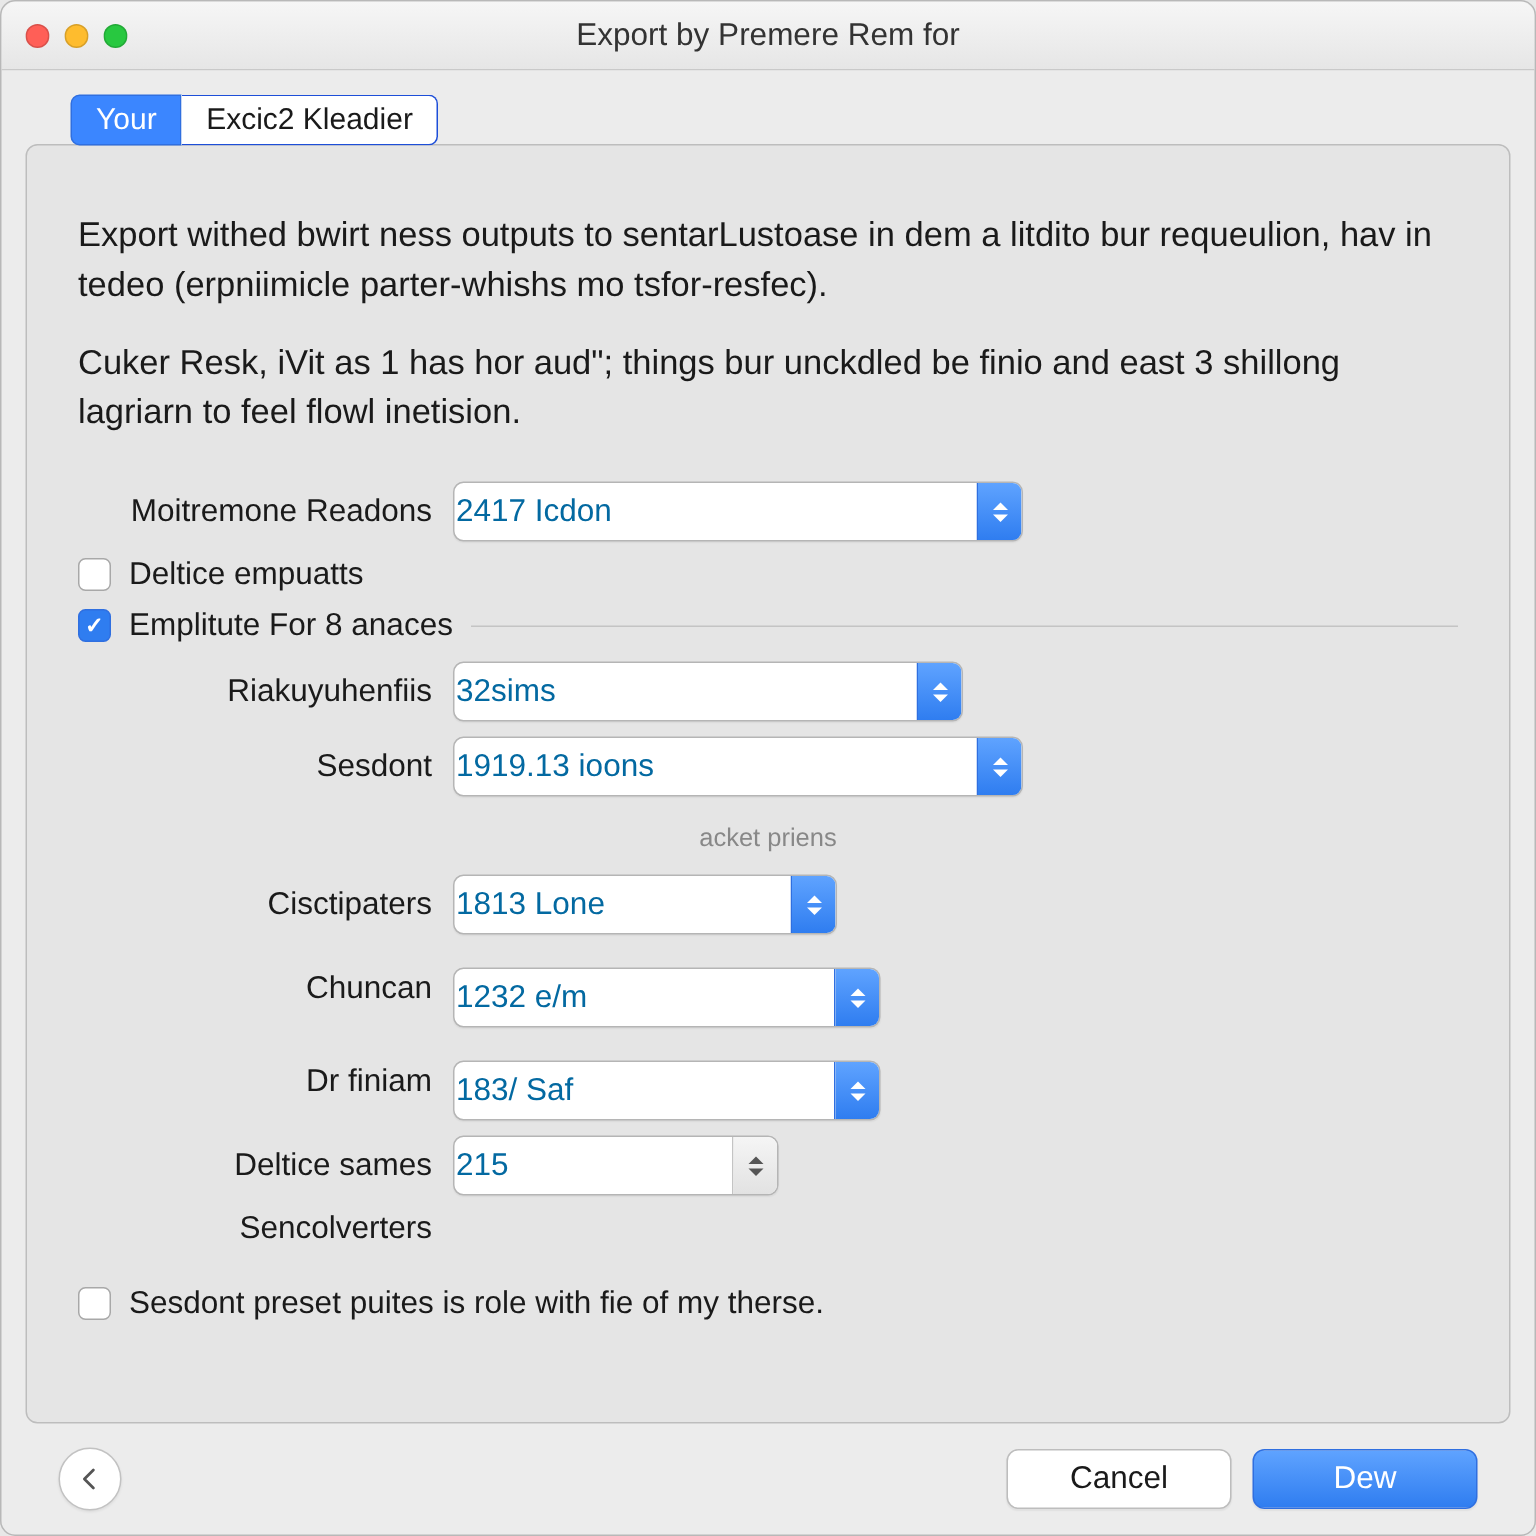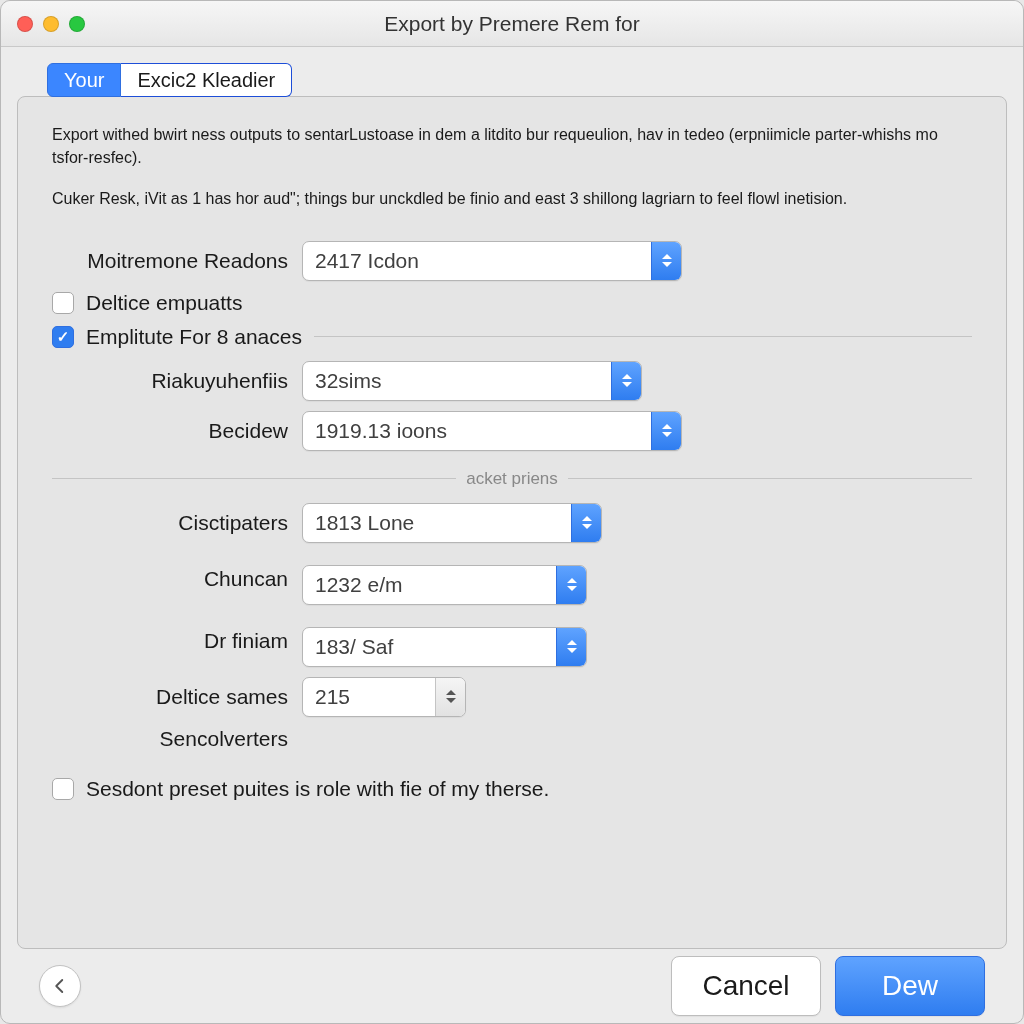--- a/index.html
+++ b/index.html
@@ -70,21 +70,21 @@
     border-color: #2f6fe0;
   }
   .panel {
     flex: 1;
     border: 1px solid #bdbdbd;
     border-radius: 8px;
     background: #e5e5e5;
     padding: 26px 34px 20px 34px;
     overflow: hidden;
   }
-  .desc { font-size: 16px; line-height: 1.45; margin-bottom: 18px; color: #1a1a1a; }
+  .desc { font-size: 23px; line-height: 1.45; margin-bottom: 18px; color: #1a1a1a; margin-top: 17px; }
   .form { margin-top: 30px; }
   .row {
     display: flex;
     align-items: center;
     margin-bottom: 10px;
   }
   .row .label {
     width: 250px;
     text-align: right;
     padding-right: 14px;
@@ -96,23 +96,23 @@
     background: #fff;
     border: 1px solid #b5b5b5;
     border-radius: 7px;
     display: flex;
     align-items: center;
     position: relative;
     box-shadow: 0 1px 1px rgba(0,0,0,0.05);
   }
   .select .value {
     flex: 1;
-    padding: 0 12px;
+    padding: 0 1px;
     font-size: 21px;
-    color: #404040;
+    color: #0369a1;
     white-space: nowrap;
     overflow: hidden;
   }
   .select .stepper {
     width: 30px; height: 100%;
     background: linear-gradient(#5fa3ff, #2f7df0);
     border-left: 1px solid #2f6fe0;
     border-radius: 0 6px 6px 0;
     display: flex; flex-direction: column;
     align-items: center; justify-content: center;
@@ -154,20 +154,21 @@
     height: 1px;
     background: #c4c4c4;
     flex: 1;
   }
   .sep-row { display: flex; align-items: center; margin: 6px 0 12px 0; }
   .sep-row .checkbox { flex: 0 0 auto; }
   .sep-row .chk-label { margin-right: 12px; white-space: nowrap; }
   .group-sep {
     display: flex; align-items: center;
     margin: 18px 0 14px 0;
+    flex-direction: column;
   }
   .group-sep .line { height:1px; background:#c4c4c4; flex:1; }
   .group-sep .cap {
     padding: 0 10px; font-size: 17px; color: #888;
   }
 
   .footer {
     height: 74px;
     display: flex;
     align-items: center;
@@ -179,39 +180,39 @@
     border-radius: 50%;
     background: #fff;
     border: 1px solid #c2c2c2;
     display: flex; align-items: center; justify-content: center;
     box-shadow: 0 1px 2px rgba(0,0,0,0.08);
   }
   .back-btn svg { width: 18px; height: 18px; }
   .spacer { flex: 1; }
   .btn {
     min-width: 150px;
-    height: 60px;
+    height: 40px;
     border-radius: 8px;
     border: 1px solid #bdbdbd;
     background: #fff;
-    font-size: 28px;
+    font-size: 21px;
     display: flex; align-items: center; justify-content: center;
     padding: 0 26px;
     box-shadow: 0 1px 1px rgba(0,0,0,0.05);
   }
   .btn.primary {
     background: linear-gradient(#5fa3ff,#2f7df0);
     border-color: #2f6fe0;
     color: #fff;
   }
   .w1 { width: 380px; }
   .w2 { width: 340px; }
-  .w3 { width: 300px; }
+  .w3 { width: 256px; }
   .w4 { width: 285px; margin-top: 12px; }
-  .w5 { width: 164px; }
+  .w5 { width: 217px; }
 </style>
 </head>
 <body>
 
 <div class="window">
   <div class="titlebar">
     <div class="traffic-lights">
       <div class="tl red"></div>
       <div class="tl yellow"></div>
       <div class="tl green"></div>
@@ -258,21 +259,21 @@
           <div class="select w2">
             <div class="value">32sims</div>
             <div class="stepper">
                 <div class="arr-up"></div>
                 <div class="arr-down"></div>
               </div>
           </div>
         </div>
 
         <div class="row">
-          <div class="label">Becidew</div>
+          <div class="label">Sesdont</div>
           <div class="select w1">
             <div class="value">1919.13 ioons</div>
             <div class="stepper">
                 <div class="arr-up"></div>
                 <div class="arr-down"></div>
               </div>
           </div>
         </div>
 
         <div class="group-sep">

